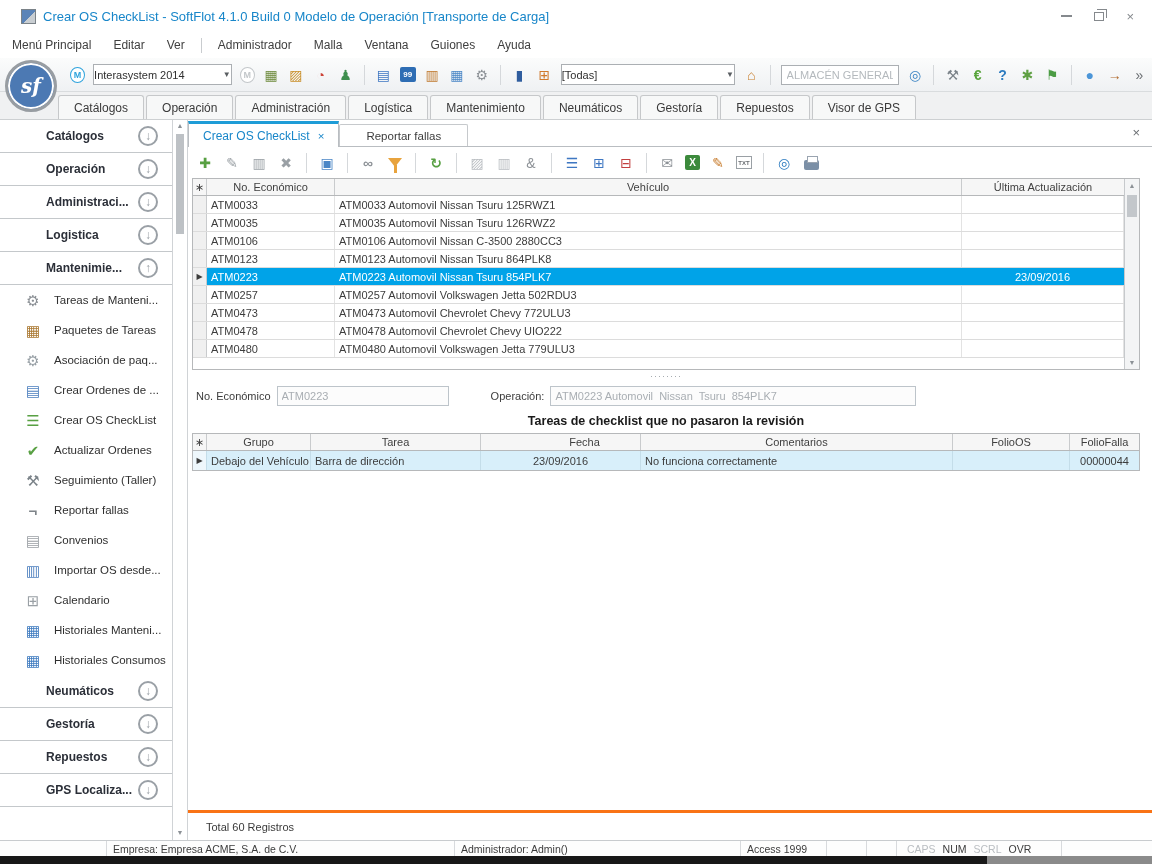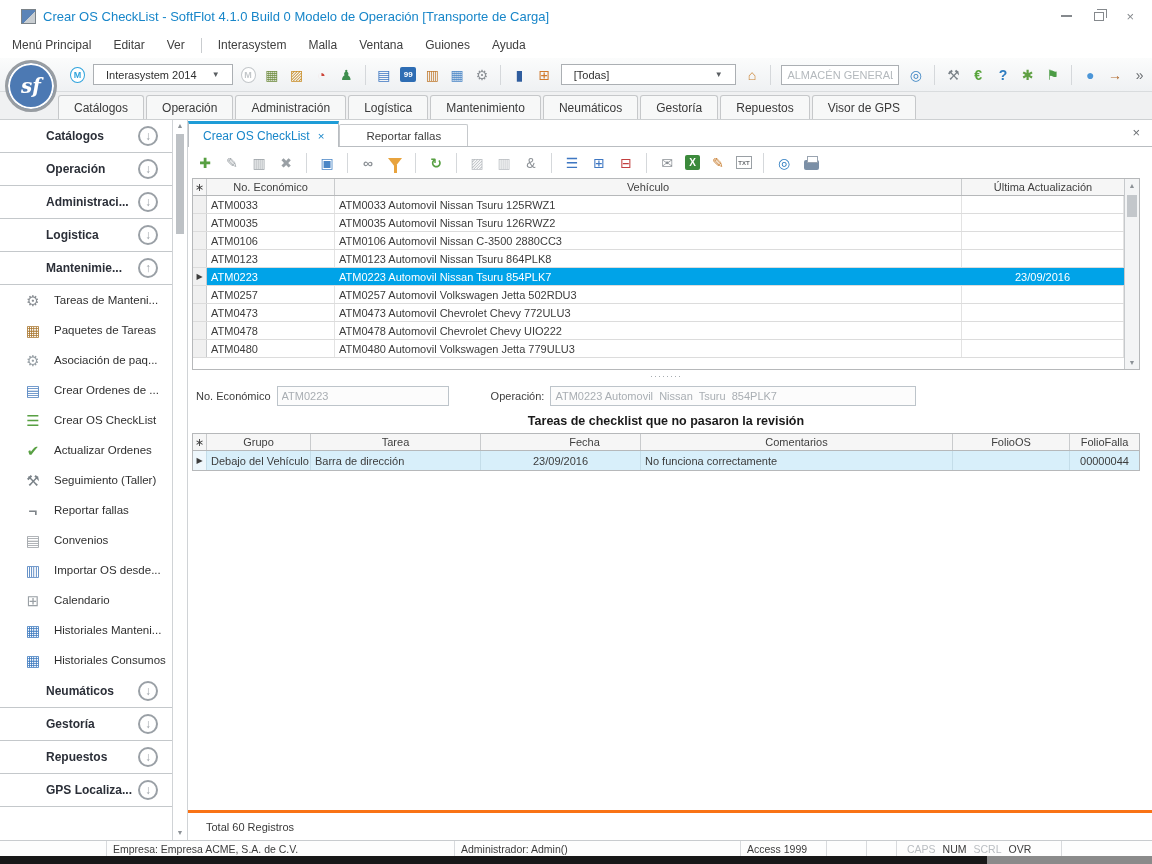--- a/index.html
+++ b/index.html
@@ -23,21 +23,21 @@
 
   
   .toolbar { height:34px; display:flex; align-items:center; gap:8px; padding-left:70px; padding-right:4px;
              background:linear-gradient(#fbfcfc,#eff1f3); border-bottom:1px solid #d9dcde; flex:0 0 auto; }
   .logo { position:absolute; left:5px; top:60px; width:52px; height:52px; border-radius:50%; border:3px solid #989da2;
           background:#4c79b3; z-index:5; display:flex; align-items:center; justify-content:center; box-shadow:0 0 0 2px #fff inset; }
   .logo span { color:#fff; font-size:20px; font-style:italic; font-weight:bold; font-family:"DejaVu Serif",serif; }
   .m-badge { width:16px; height:16px; border-radius:50%; border:1px solid #2fa3dc; color:#2fa3dc; font-size:9px; font-weight:bold;
              display:flex; align-items:center; justify-content:center; background:#fff; }
   .m-badge.disabled { border-color:#c3c7ca; color:#c3c7ca; }
-  .combo { height:21px; background:#fff; border:1px solid #abafb3; display:flex; align-items:center; padding:0 12px; gap:4px; }
+  .combo { height:21px; background:#fff; border:1px solid #abafb3; display:flex; align-items:center; padding:0 0; gap:4px; }
   .combo .cv { flex:1; color:#2f2f2f; white-space:nowrap; overflow:hidden; }
   .combo .ca { color:#5a5e62; font-size:8px; }
   .tb-ico { width:18px; height:18px; display:flex; align-items:center; justify-content:center; font-size:14px; line-height:1; }
   .tb-sep { width:1px; height:20px; background:#d5d8db; margin:0 2px; }
   .wh-input { width:118px; height:20px; border:1px solid #abafb3; background:#fff; font-size:11px; padding:0 5px; color:#3c3c3c; font-family:inherit; }
   .wh-input::placeholder { color:#b4b9bd; }
   .badge99 { width:17px; height:15px; background:#2e6db4; color:#fff; font-size:8px; font-weight:bold; display:flex; align-items:center; justify-content:center; border-radius:2px; }
 
   
   .ribbon { height:28px; background:#f0f1f2; border-bottom:1px solid #cdd0d2; display:flex; align-items:flex-end; padding-left:58px; flex:0 0 auto; }
@@ -173,21 +173,21 @@
       <div class="wc-restore"></div>
       <div class="wc">×</div>
     </div>
   </div>
 
   <div class="menubar">
     <span>Menú Principal</span>
     <span>Editar</span>
     <span>Ver</span>
     <span class="menu-sep"></span>
-    <span>Interasystem</span>
+    <span>Administrador</span>
     <span>Malla</span>
     <span>Ventana</span>
     <span>Guiones</span>
     <span>Ayuda</span>
   </div>
 
   <div class="logo">
       <span>sf</span>
     </div>
 

